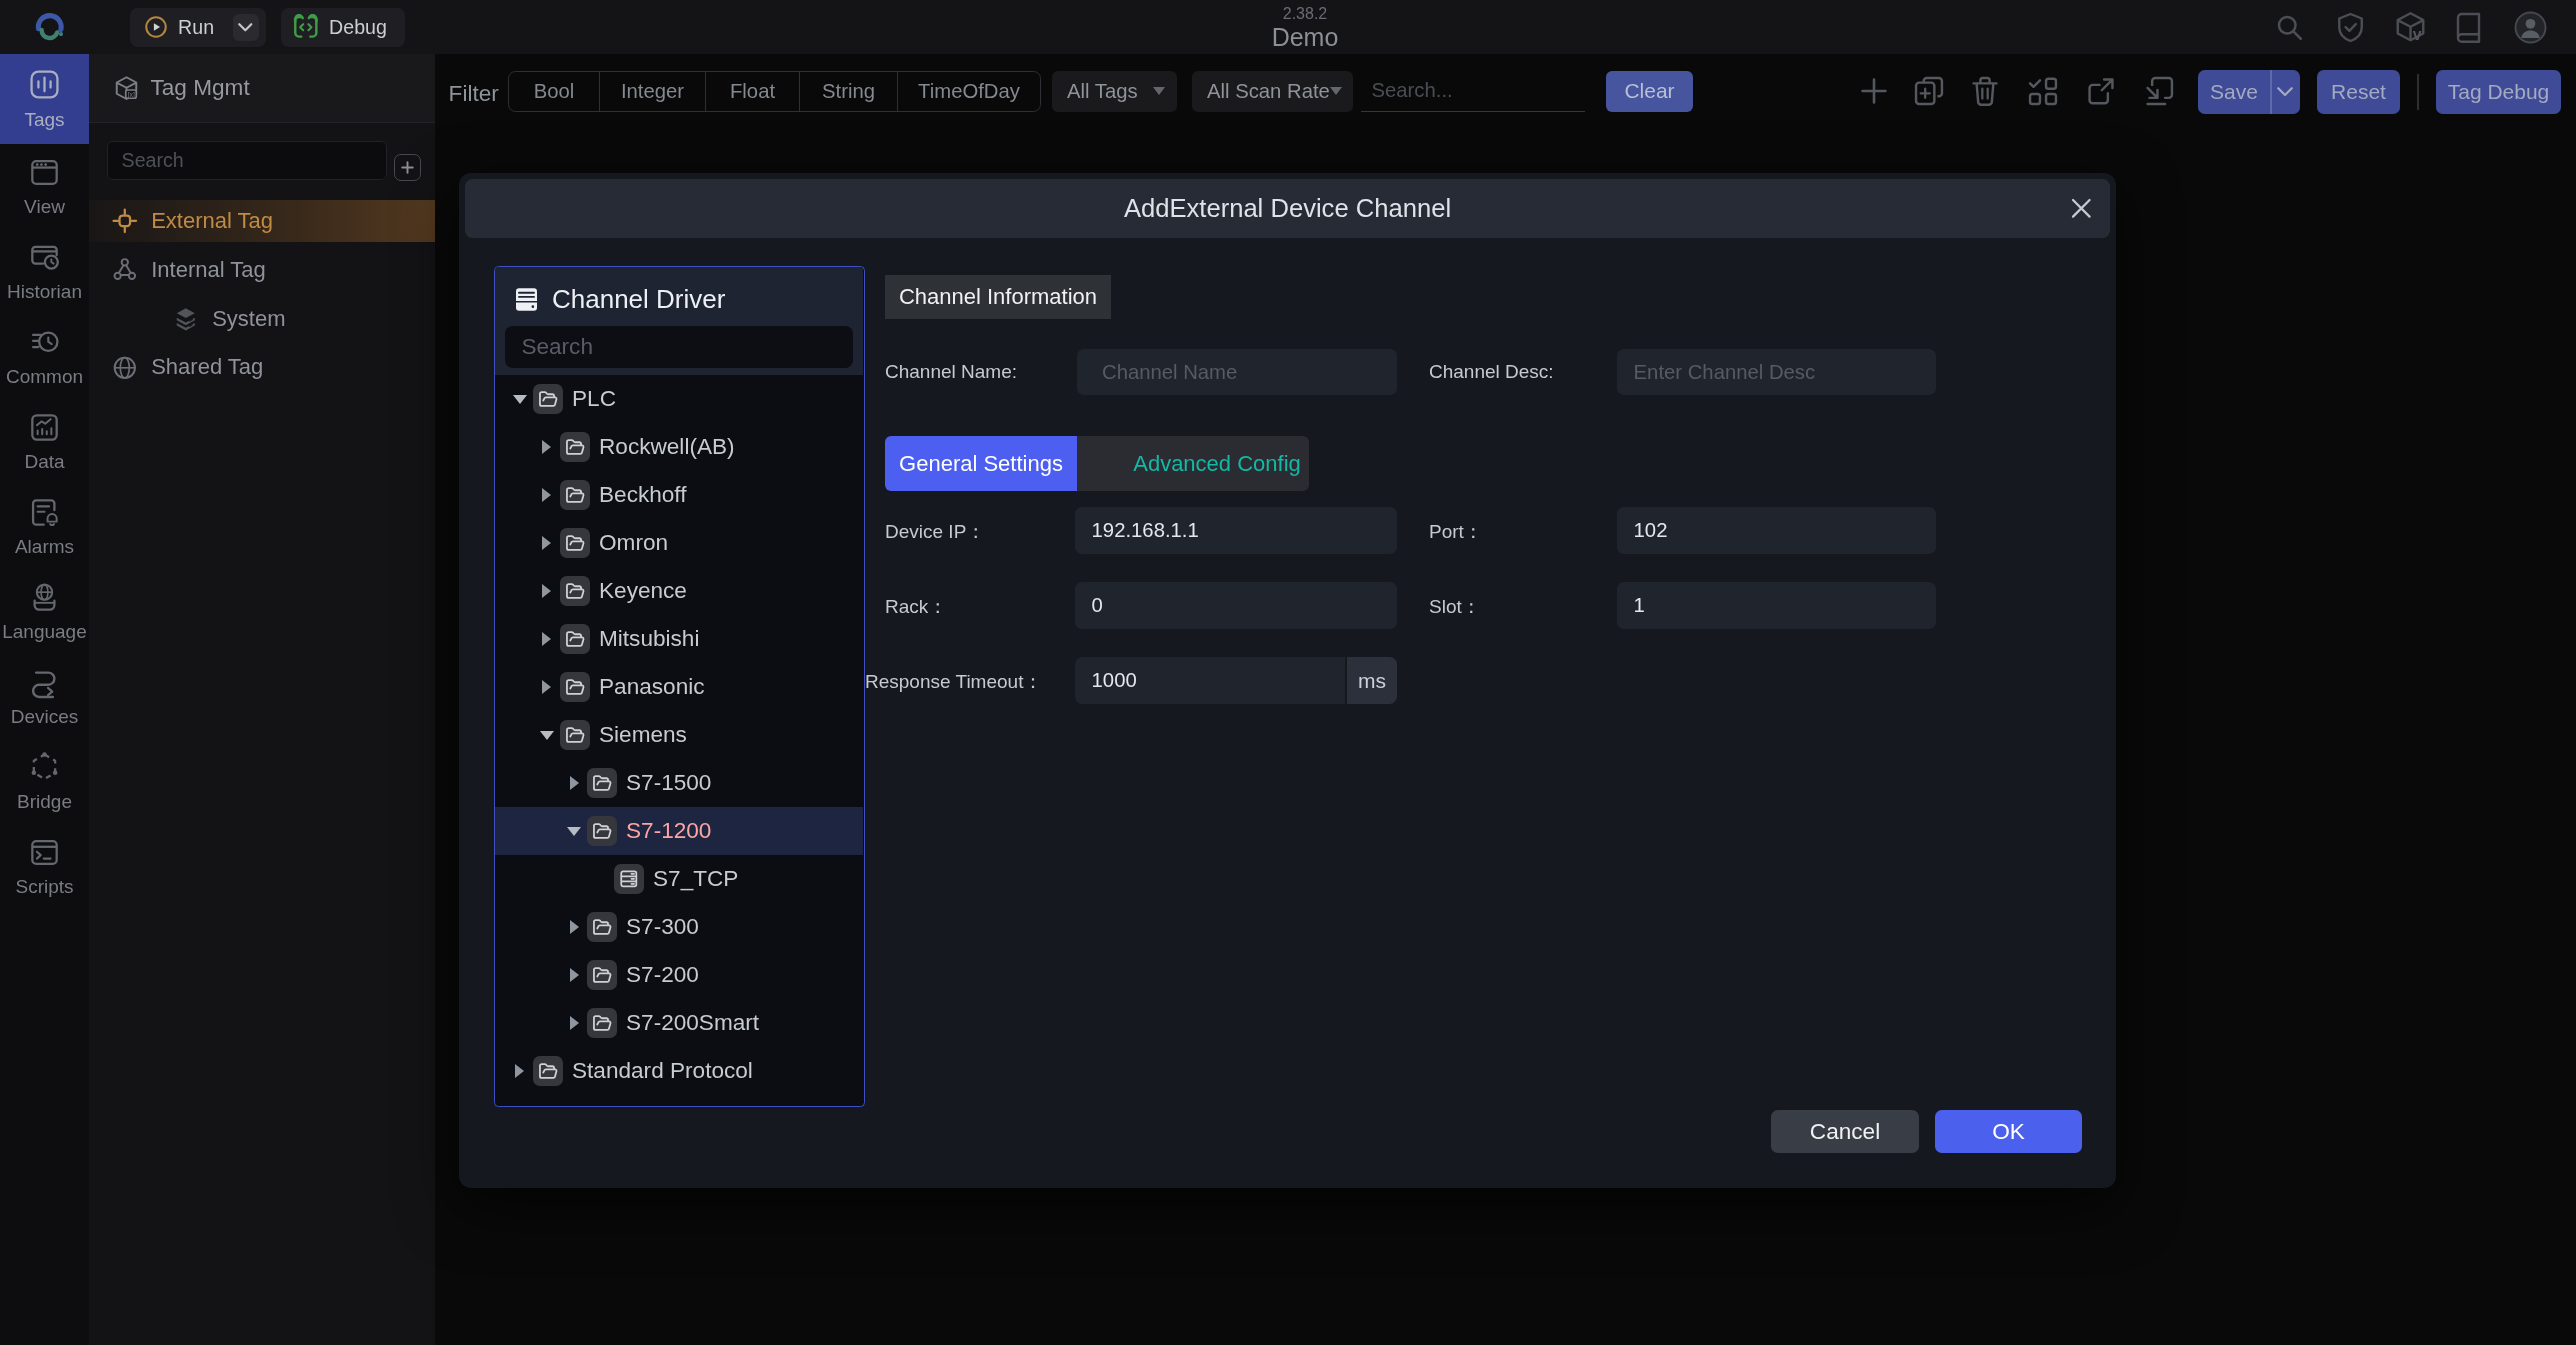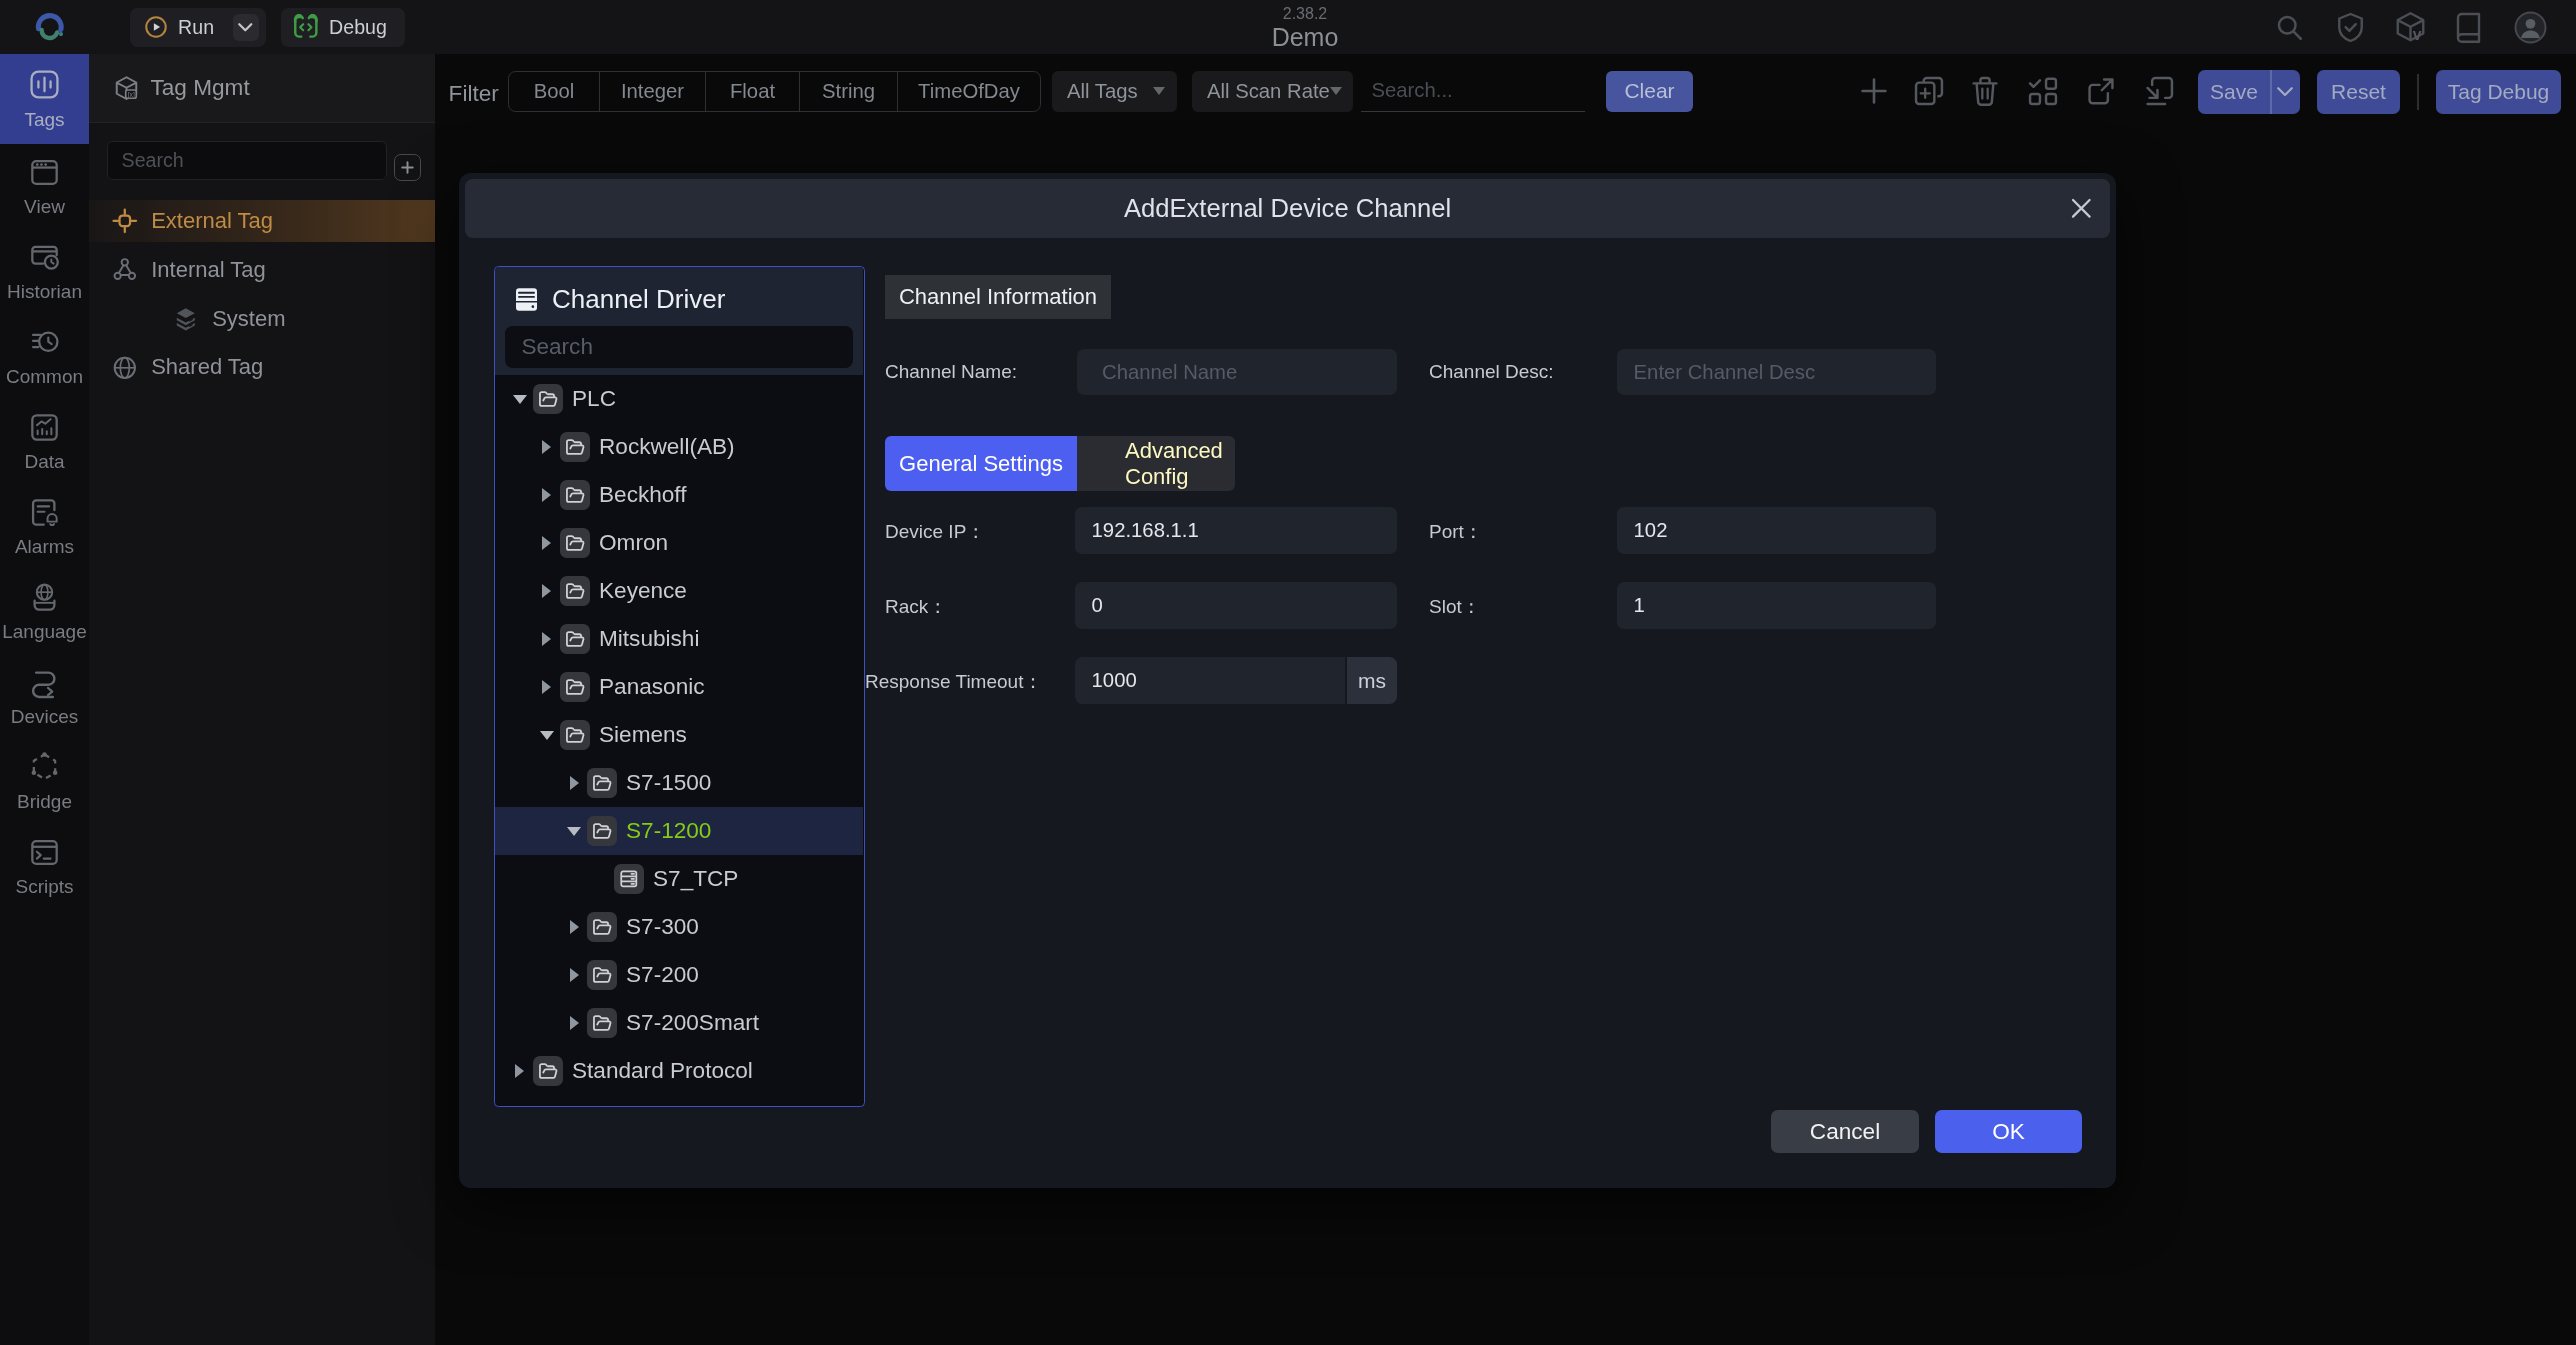--- a/index.html
+++ b/index.html
@@ -67,31 +67,31 @@
   .panel-search { left:9.8px; top:59px; width:348px; height:42px; background:#0c0e13; border:none; border-radius:7.5px; color:#aeb3bb; font-size:22.6px; padding:0 16.6px; outline:none; }
   .panel-search::placeholder { color:#575c66; }
   .tree { left:0; top:108px; width:368px; height:730px; }
   .tree-row { position:relative; width:368px; height:48px; cursor:pointer; }
   .tree-row.selected { background:#1e2541; }
   .t-caret { position:absolute; top:20.3px; width:0; height:0; }
   .caret-open { border-left:7.5px solid transparent; border-right:7.5px solid transparent; border-top:9px solid #b7bcc4; }
   .caret-closed { border-top:7.5px solid transparent; border-bottom:7.5px solid transparent; border-left:9px solid #9096a0; margin-top:-3px; }
   .t-icon { position:absolute; top:9px; width:30px; height:30px; background:#36373c; border-radius:6.8px; display:flex; align-items:center; justify-content:center; }
   .t-label { position:absolute; top:11.3px; font-size:22.6px; color:#c7cbd2; white-space:nowrap; }
-  .tree-row.selected .t-label { color:#84cc16; }
+  .tree-row.selected .t-label { color:#fca5a5; }
 
   
   .chip { left:426px; top:102px; width:226px; height:44px; background:#2e3136; border-radius:0; display:flex; align-items:center; justify-content:center; color:#eff1f4; font-size:22px; }
   .f-label { position:absolute; font-size:19px; color:#c6cad1; white-space:nowrap; }
   .f-input { position:absolute; background:#20242d; border:none; border-radius:6.8px; color:#e4e7ec; font-size:20.3px; padding:0 16.6px; outline:none; }
   .f-input::placeholder { color:#555b66; }
   .tabs { left:426px; top:263px; height:55px; display:flex; }
   .tab { height:55px; display:flex; align-items:center; justify-content:center; font-size:22px; }
   .tab.active { width:192px; background:#4c5ff0; color:#ffffff; border-radius:6px 0 0 6px; }
-  .tab.inactive { width:158px; background:#2a2c31; color:#fef9c3; border-radius:0 6px 6px 0;padding-left:48px; }
+  .tab.inactive { width:232px; background:#2a2c31; color:#14b8a6; border-radius:0 6px 6px 0;padding-left:48px; }
   .ms-chip { left:888px; top:484px; width:50px; height:47px; background:#2b303b; border-radius:0 7.5px 7.5px 0; display:flex; align-items:center; justify-content:center; color:#ccd1d9; font-size:21px; }
   .modal-footer-btn { position:absolute; border:none; border-radius:6.8px; font-size:22.6px; }
   .cancel-btn { left:1312px; top:937px; width:148px; height:43px; background:#393d45; color:#f1f2f4; }
   .ok-btn { left:1476px; top:937px; width:147px; height:43px; background:#4b61ed; color:#ffffff; }
 </style>
 </head>
 <body>
 
 <div class="abs topbar">
   <svg class="abs logo" viewBox="0 0 44 44" fill="none">

